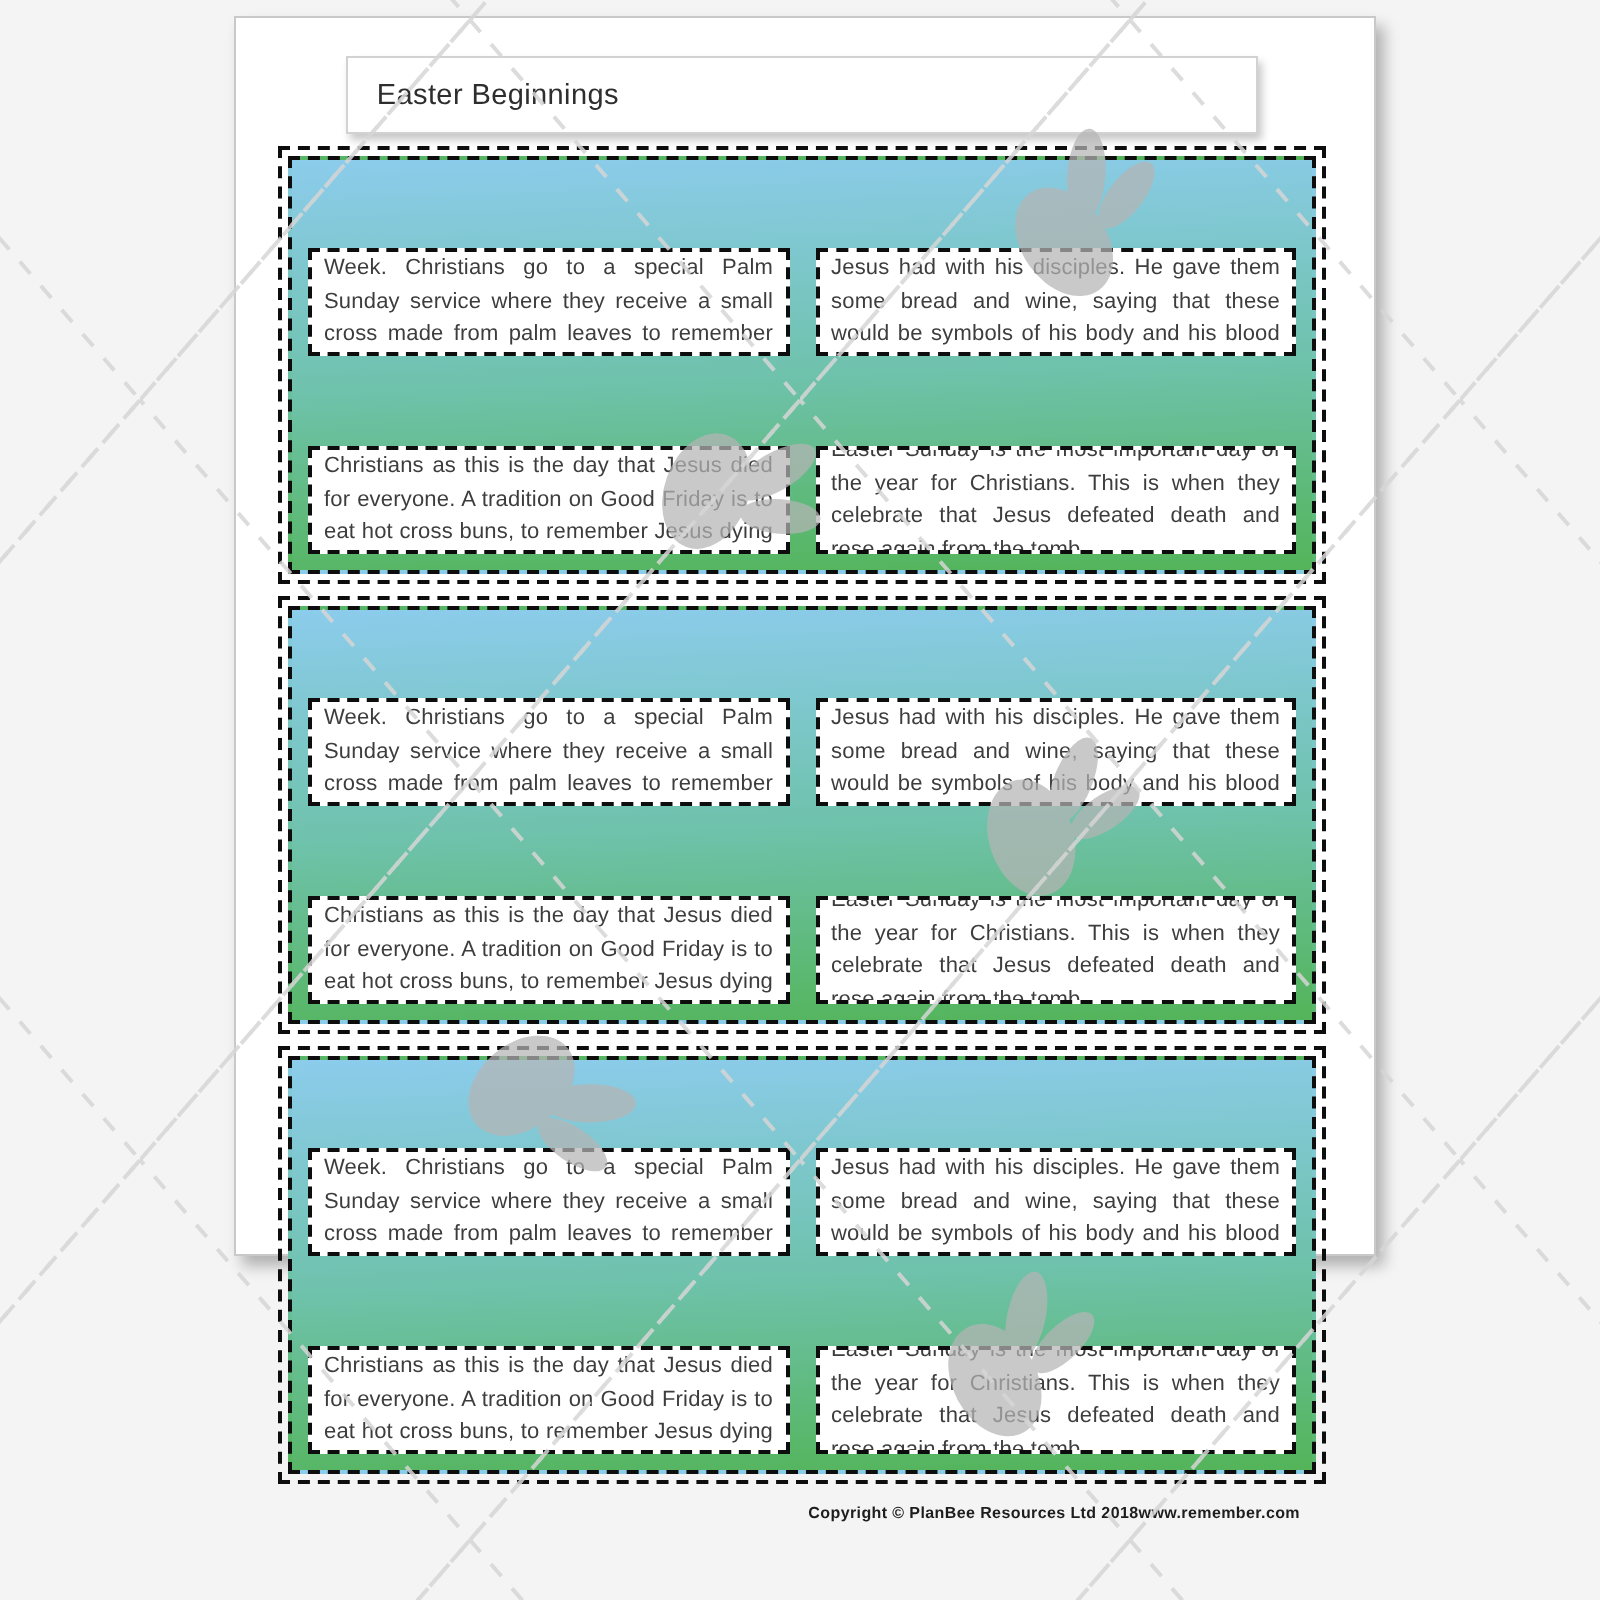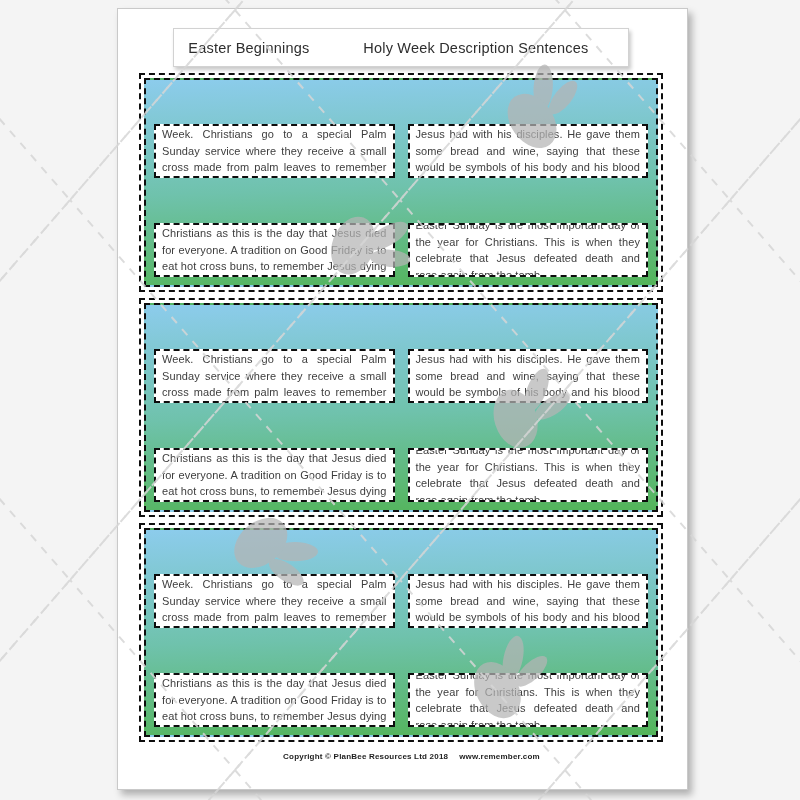--- a/index.html
+++ b/index.html
@@ -9,21 +9,21 @@
     font-family: "Liberation Sans", sans-serif;
     position: relative;
     overflow: hidden;
   }
   .canvas { position: absolute; inset: 0; }
 
   
   .page {
     position: absolute;
     left: 117px; top: 8px;
-    width: 571px; height: 782px;
+    width: 571px; height: 620px;
     background: #ffffff;
     border: 1px solid #c9c9c9;
     box-shadow: 4px 5px 7px rgba(0,0,0,0.28);
     box-sizing: border-box;
   }
 
   
   .header-box {
     position: absolute;
     left: 55px; top: 19px;
@@ -85,22 +85,21 @@
     text-align: justify;
     letter-spacing: 0.1px;
   }
 
   
   .footer {
     position: absolute;
     left: 55px; right: 37px;
     top: 743px;
     display: flex;
-    justify-content: center;
-    gap: 11px;
+    justify-content: flex-end;
   }
   .footer span {
     font-size: 8px;
     font-weight: bold;
     color: #1d1d1d;
     letter-spacing: 0.2px;
   }
 
   
   .bee {
@@ -119,21 +118,20 @@
 </style>
 </head>
 <body>
 
 <div class="canvas">
 
   <div class="page">
 
     <div class="header-box">
       <span class="h-left">Easter Beginnings</span>
-      <span class="h-right">Holy Week Description Sentences</span>
     </div>
 
     <div class="sections">
 
       <div class="section">
         <div class="section-fill">
           <div class="card">
             <span>Palm Sunday is the first day of the Holy Week. Christians go to a special Palm Sunday service where they receive a small cross made from palm leaves to remember Jesus riding into Jerusalem on a donkey.</span>
           </div>
           <div class="card">

